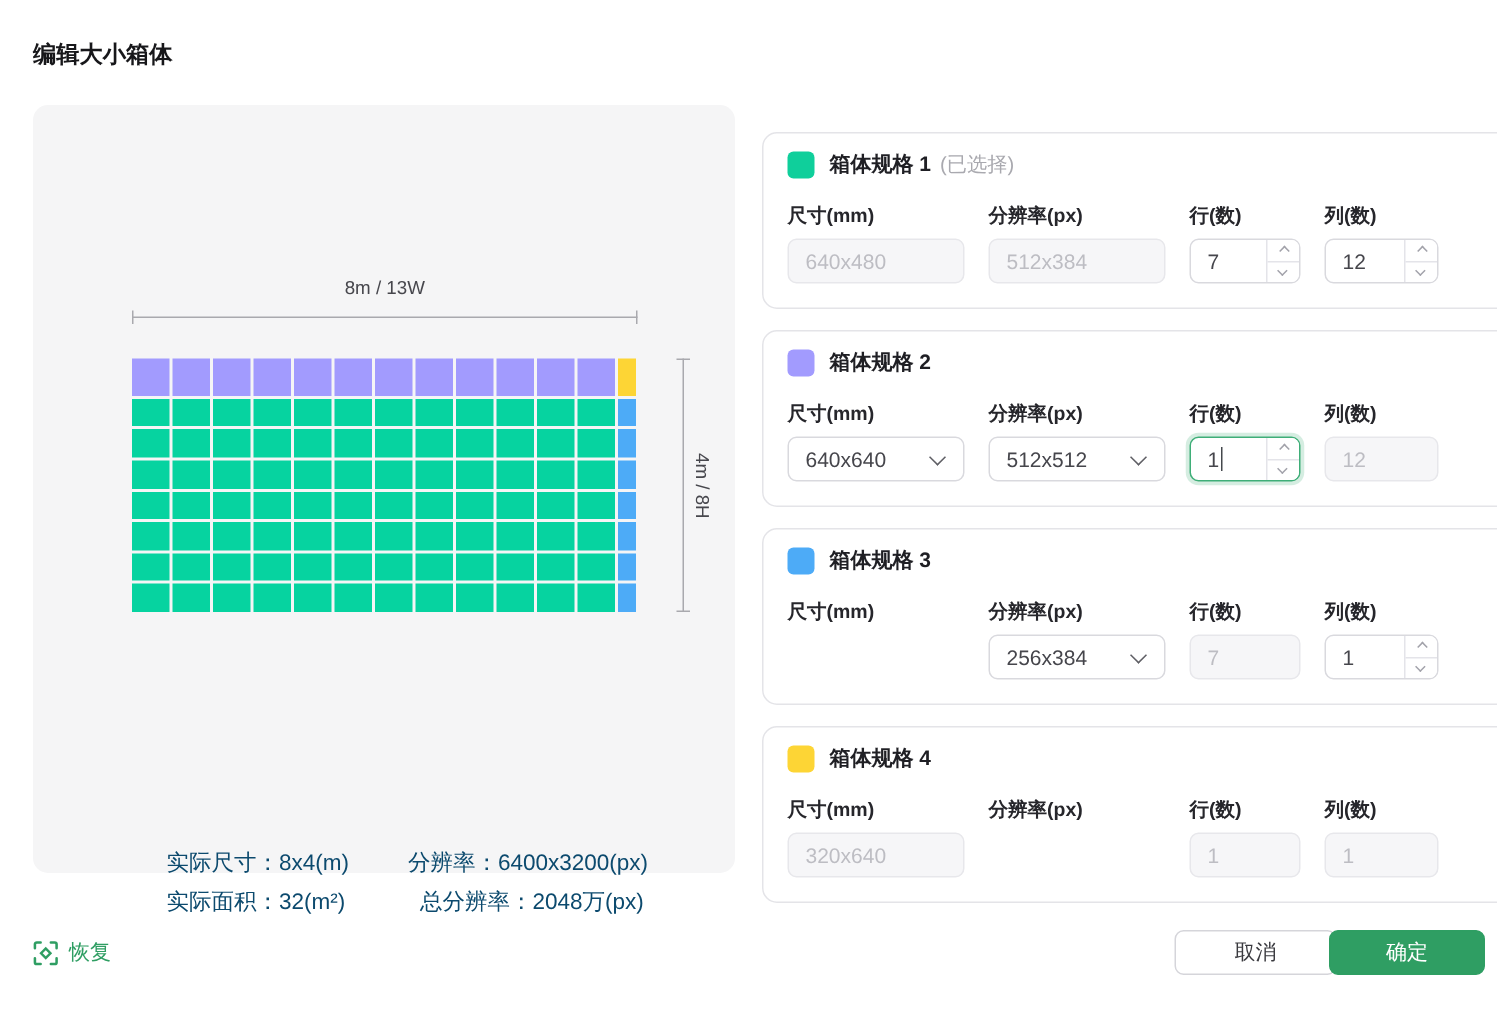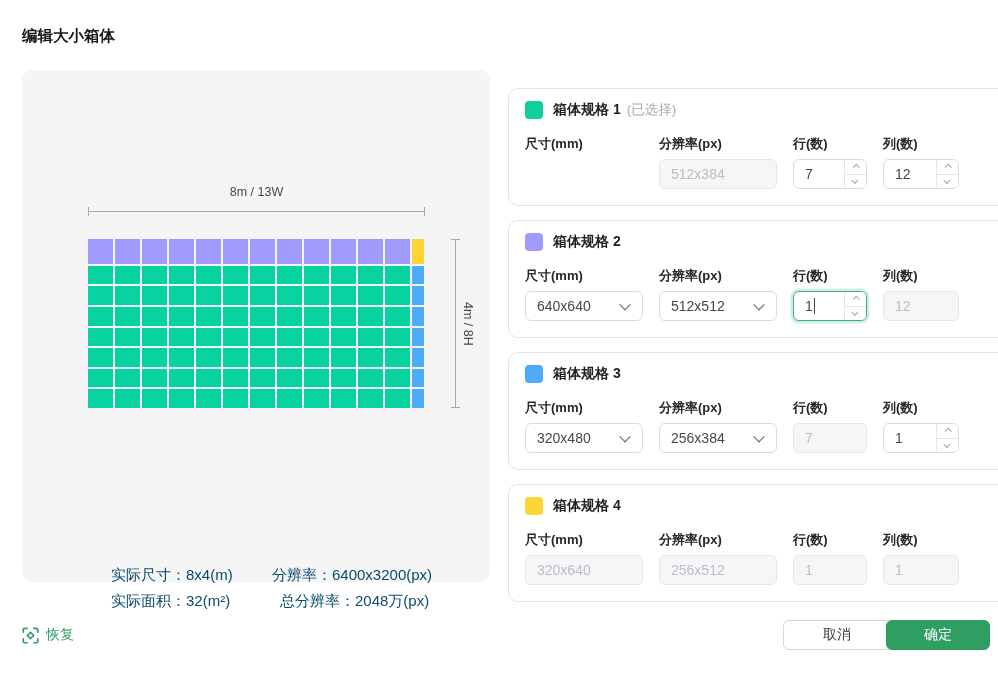--- a/index.html
+++ b/index.html
@@ -232,20 +232,23 @@
 
 <section class="panel" style="top:70px;">
   <div class="panel-head">
     <span class="swatch" style="background-color: rgb(15, 207, 155);"></span>
     <span class="panel-title">箱体规格 1</span>
     <span class="panel-badge">(已选择)</span>
   </div>
   <div class="fields">
     <div class="field">
       <div class="flabel">尺寸(mm)</div>
+      <div class="input disabled">
+          <span class="val">640x480</span>
+        </div>
     </div>
     <div class="field">
       <div class="flabel">分辨率(px)</div>
       <div class="input disabled">
           <span class="val">512x384</span>
         </div>
     </div>
     <div class="field">
       <div class="flabel">行(数)</div>
       <div class="input">
@@ -324,24 +327,20 @@
 
 <section class="panel" style="top:334px;">
   <div class="panel-head">
     <span class="swatch" style="background-color: rgb(77, 171, 247);"></span>
     <span class="panel-title">箱体规格 3</span>
     <span class="panel-badge"></span>
   </div>
   <div class="fields">
     <div class="field">
       <div class="flabel">尺寸(mm)</div>
-      <div class="input">
-          <span class="val">320x480</span>
-          <i class="chev sel-chev"></i>
-        </div>
     </div>
     <div class="field">
       <div class="flabel">分辨率(px)</div>
       <div class="input">
           <span class="val">256x384</span>
           <i class="chev sel-chev"></i>
         </div>
     </div>
     <div class="field">
       <div class="flabel">行(数)</div>
@@ -374,23 +373,20 @@
   </div>
   <div class="fields">
     <div class="field">
       <div class="flabel">尺寸(mm)</div>
       <div class="input disabled">
           <span class="val">320x640</span>
         </div>
     </div>
     <div class="field">
       <div class="flabel">分辨率(px)</div>
-      <div class="input disabled">
-          <span class="val">256x512</span>
-        </div>
     </div>
     <div class="field">
       <div class="flabel">行(数)</div>
       <div class="input disabled">
           <span class="val">1</span>
         </div>
     </div>
     <div class="field">
       <div class="flabel">列(数)</div>
       <div class="input disabled">

